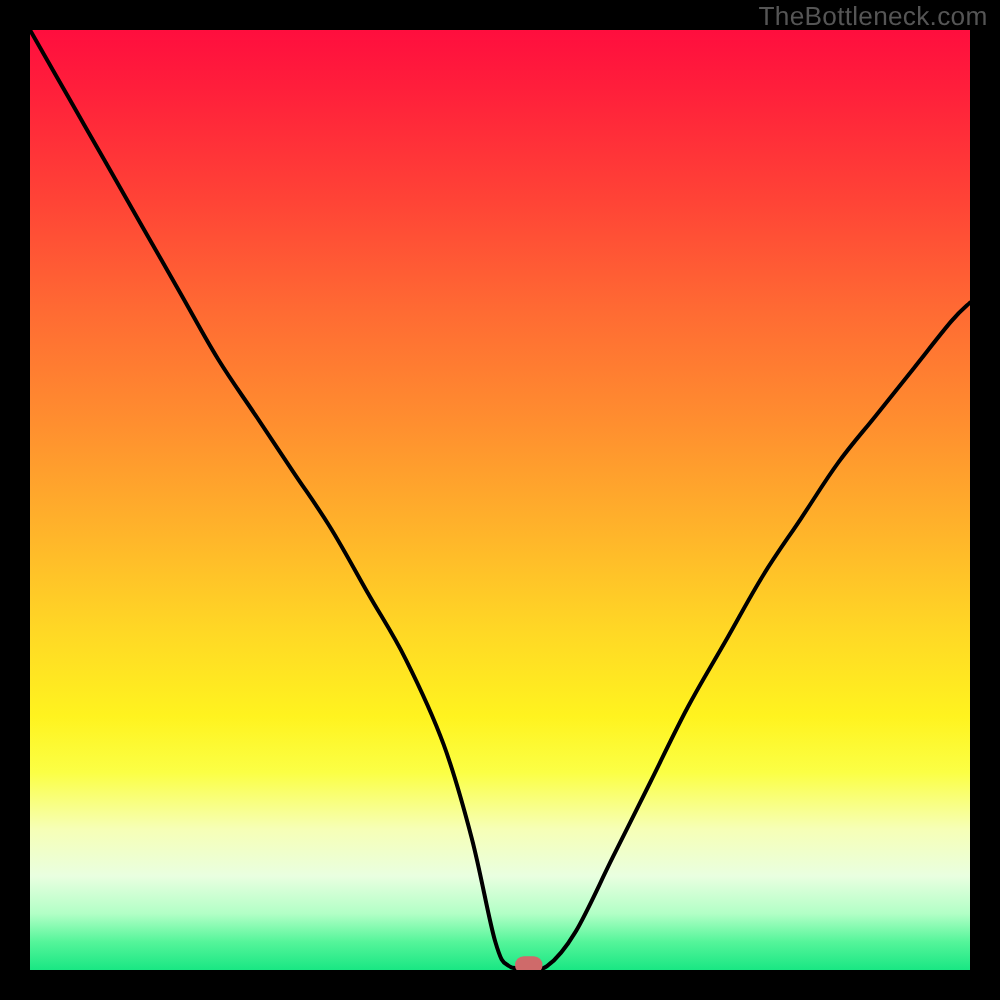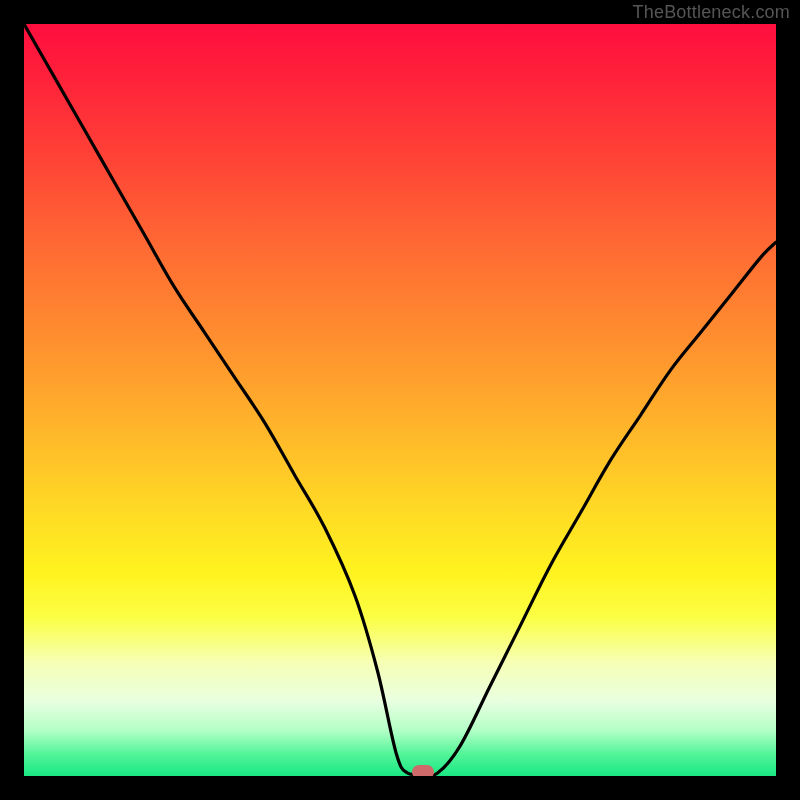--- a/index.html
+++ b/index.html
@@ -15,21 +15,21 @@
     position: relative;
     width: 800px;
     height: 800px;
     background: #000;
   }
   .watermark {
     position: absolute;
     top: 2px;
     right: 10px;
     color: #555;
-    font-size: 18px;
+    font-size: 21px;
     font-weight: 500;
     letter-spacing: 0.2px;
     z-index: 10;
     user-select: none;
   }
   .plot-area {
     position: absolute;
     left: 24px;
     top: 24px;
     width: 752px;

